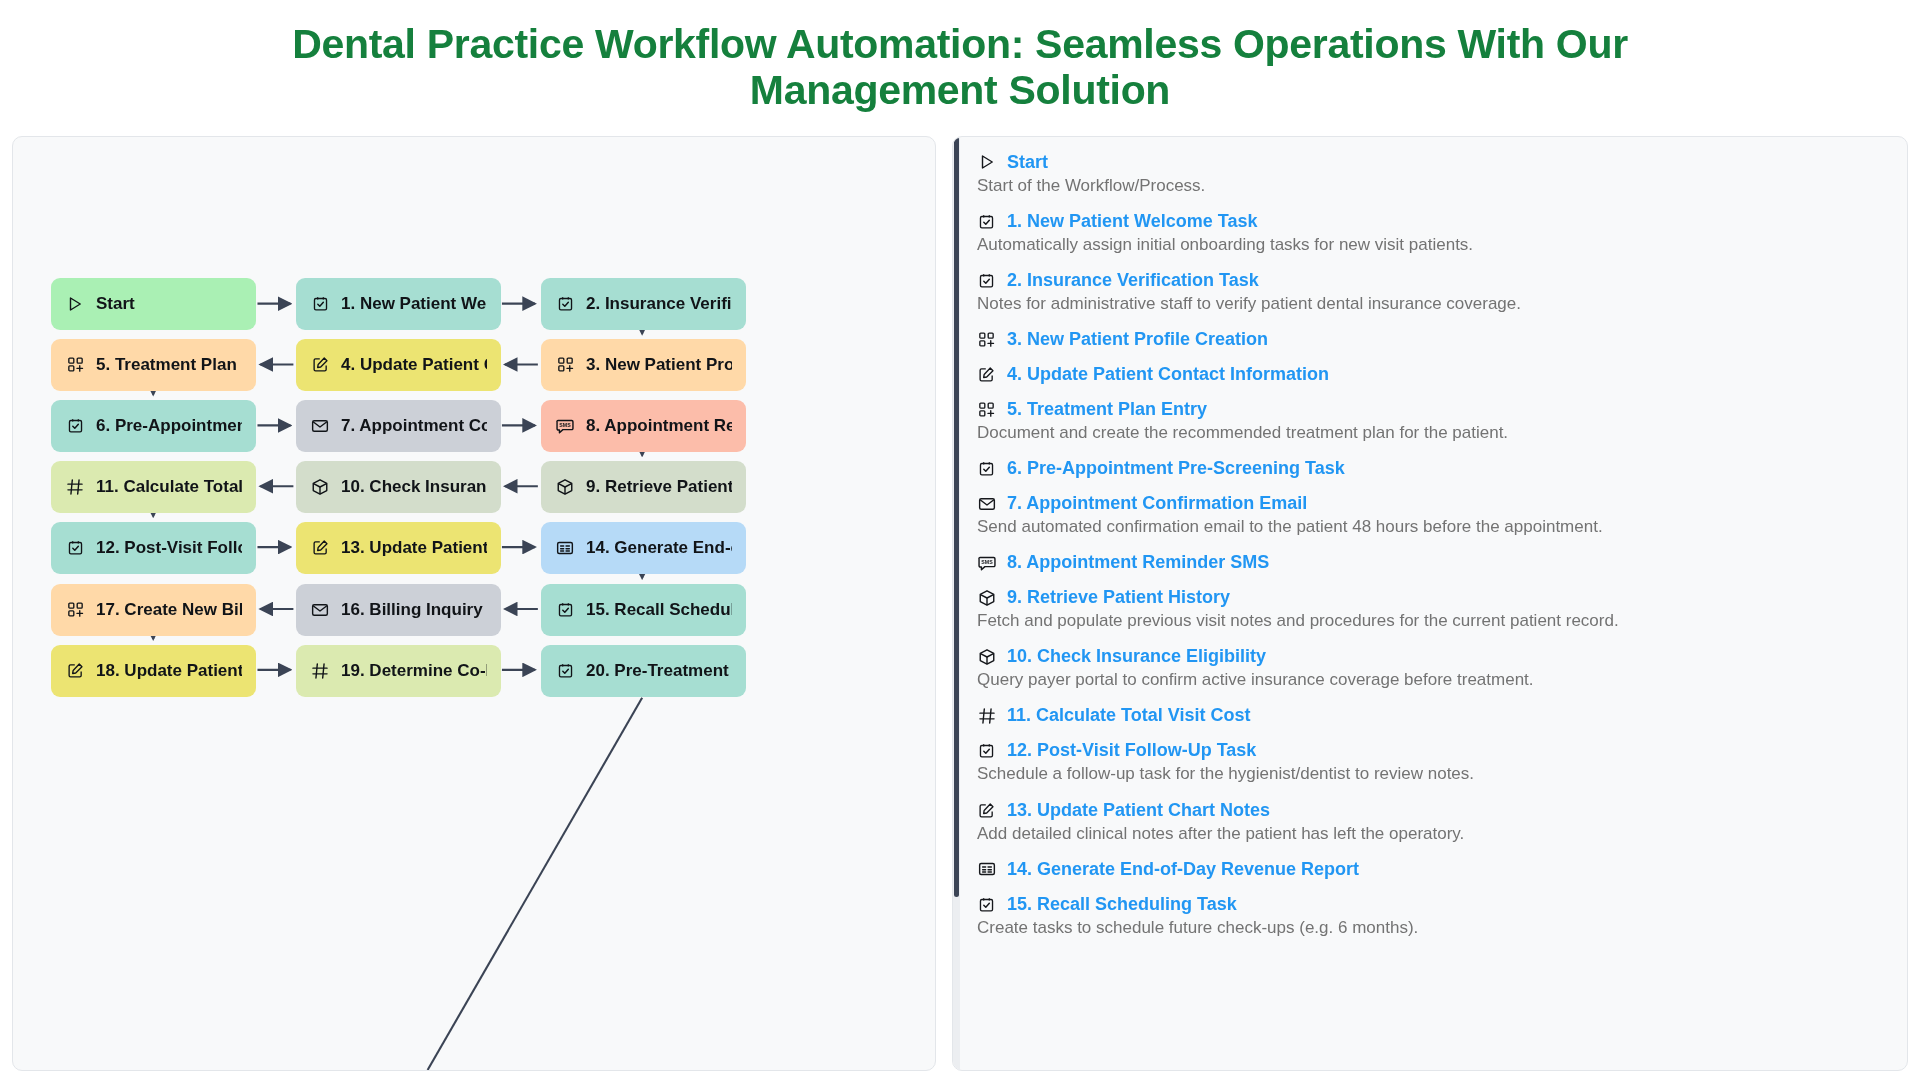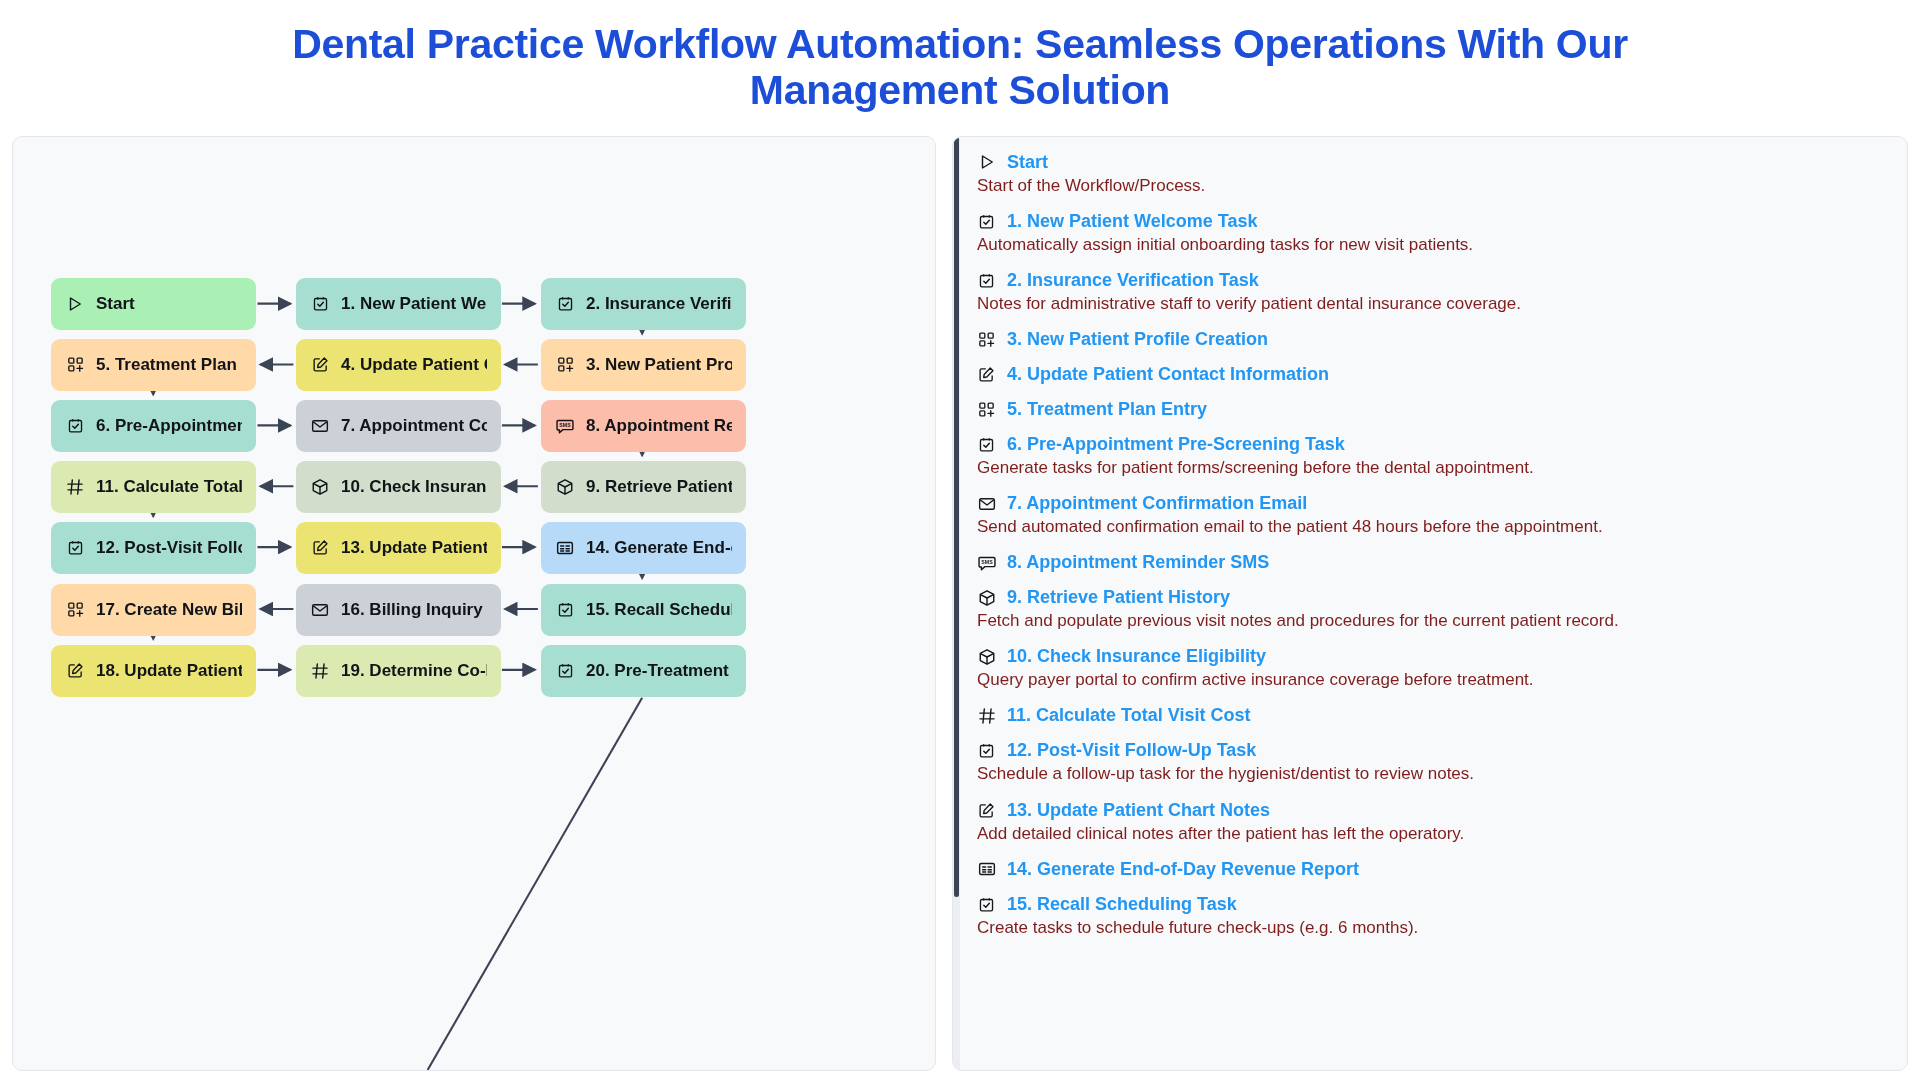--- a/index.html
+++ b/index.html
@@ -8,21 +8,21 @@
     width: 1920px; height: 1080px;
     background: #ffffff;
     font-family: "Liberation Sans", sans-serif;
     overflow: hidden;
   }
   #page-title {
     text-align: center;
     font-size: 41px;
     line-height: 1.12;
     font-weight: bold;
-    color: #1d4ed8;
+    color: #15803d;
     letter-spacing: -0.3px;
     padding: 22px 180px 0 180px;
     margin: 0;
   }
   #layout {
     display: flex;
     gap: 16px;
     padding: 0 12px;
     margin-top: 22px;
     height: 935px;
@@ -112,21 +112,21 @@
   }
   .legend-icon svg { display: block; }
   .legend-title {
     font-size: 18px;
     font-weight: bold;
     color: #2196f3;
     white-space: nowrap;
   }
   .legend-desc {
     font-size: 17px;
-    color: #7f1d1d;
+    color: #737373;
     line-height: 1.3;
     white-space: nowrap;
   }
 </style>
 </head>
 <body>
 
 <h1 id="page-title">Dental Practice Workflow Automation: Seamless Operations With Our Management Solution</h1>
 
 <div id="layout">
@@ -442,33 +442,33 @@
             <span class="legend-icon">
               <svg width="17" height="17" viewBox="0 0 24 24" fill="none" stroke="currentColor" stroke-width="1.9">
                 <rect x="2.6" y="3" width="7" height="7" rx="1.3"></rect>
                 <rect x="14.4" y="3" width="7" height="7" rx="1.3"></rect>
                 <rect x="2.6" y="14" width="7" height="7" rx="1.3"></rect>
                 <path d="M18 13.6 V21.4 M14.1 17.5 H21.9" stroke-linecap="round"></path>
               </svg>
             </span>
             <span class="legend-title">5. Treatment Plan Entry</span>
           </div>
+          <div class="legend-desc">Document and create the recommended treatment plan for the patient.</div>
         </div>
         <div class="legend-item">
           <div class="legend-head">
             <span class="legend-icon">
               <svg width="17" height="17" viewBox="0 0 24 24" fill="none" stroke="currentColor" stroke-width="1.9">
                 <rect x="3.5" y="5" width="17" height="16" rx="2"></rect>
                 <path d="M8 3.2 V6.4 M16 3.2 V6.4"></path>
                 <path d="M8.2 13 L11 15.8 L16 10.3" stroke-width="2.1" stroke-linecap="round" stroke-linejoin="round"></path>
               </svg>
             </span>
             <span class="legend-title">6. Pre-Appointment Pre-Screening Task</span>
           </div>
-          <div class="legend-desc">Generate tasks for patient forms/screening before the dental appointment.</div>
         </div>
         <div class="legend-item">
           <div class="legend-head">
             <span class="legend-icon">
               <svg width="18" height="18" viewBox="0 0 24 24" fill="none" stroke="currentColor" stroke-width="1.9" stroke-linejoin="round">
                 <rect x="2.2" y="5" width="19.6" height="14" rx="2"></rect>
                 <path d="M2.8 6.4 L12 13.4 L21.2 6.4"></path>
               </svg>
             </span>
             <span class="legend-title">7. Appointment Confirmation Email</span>

